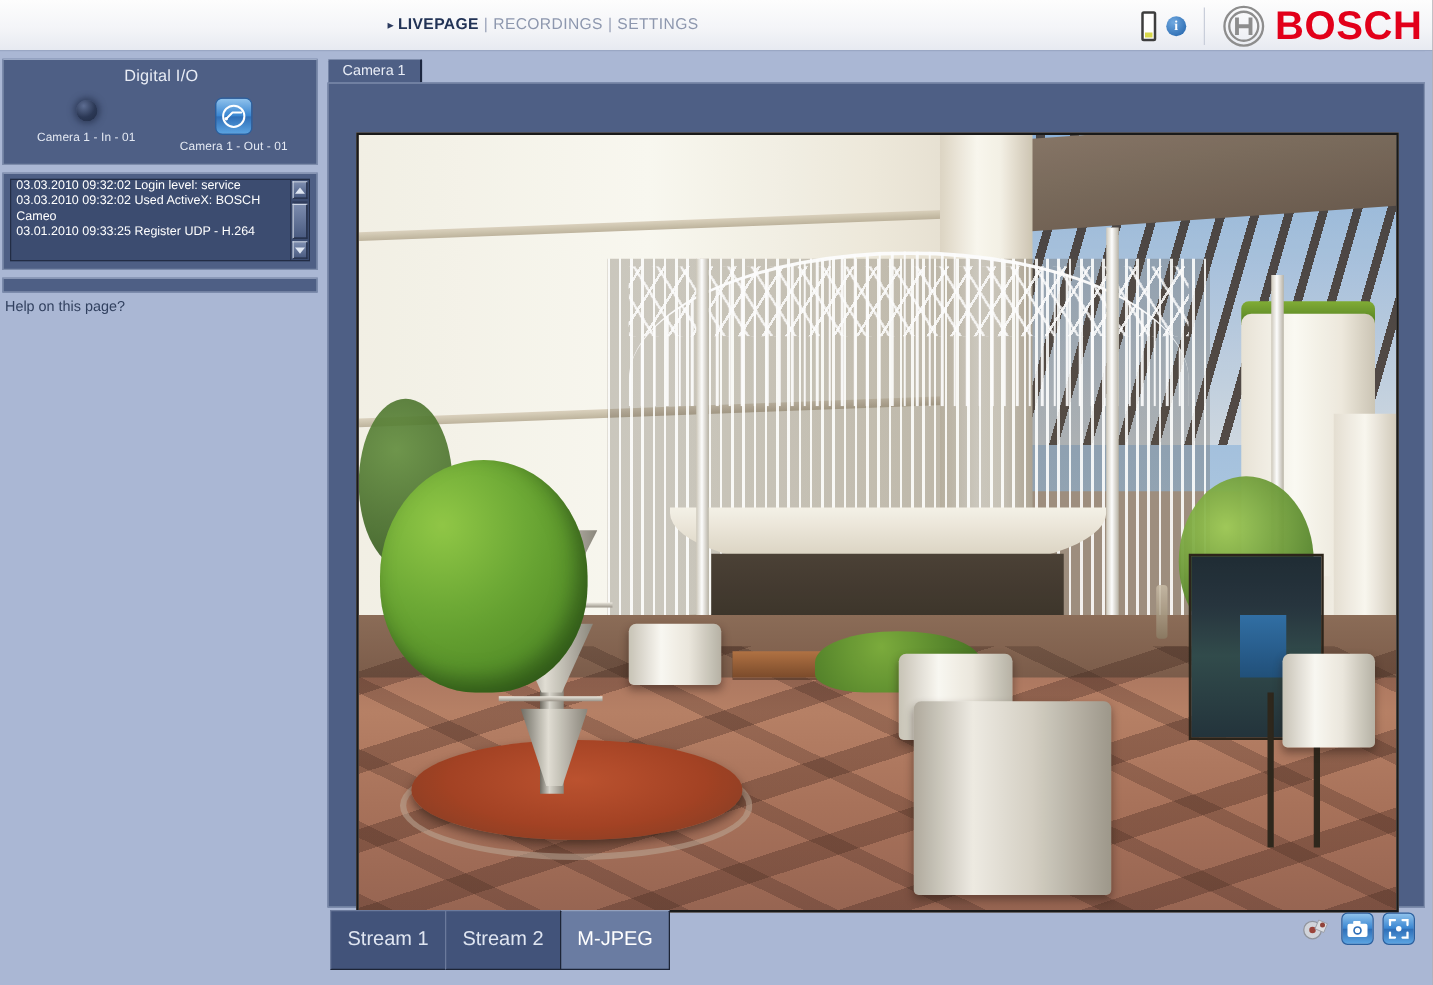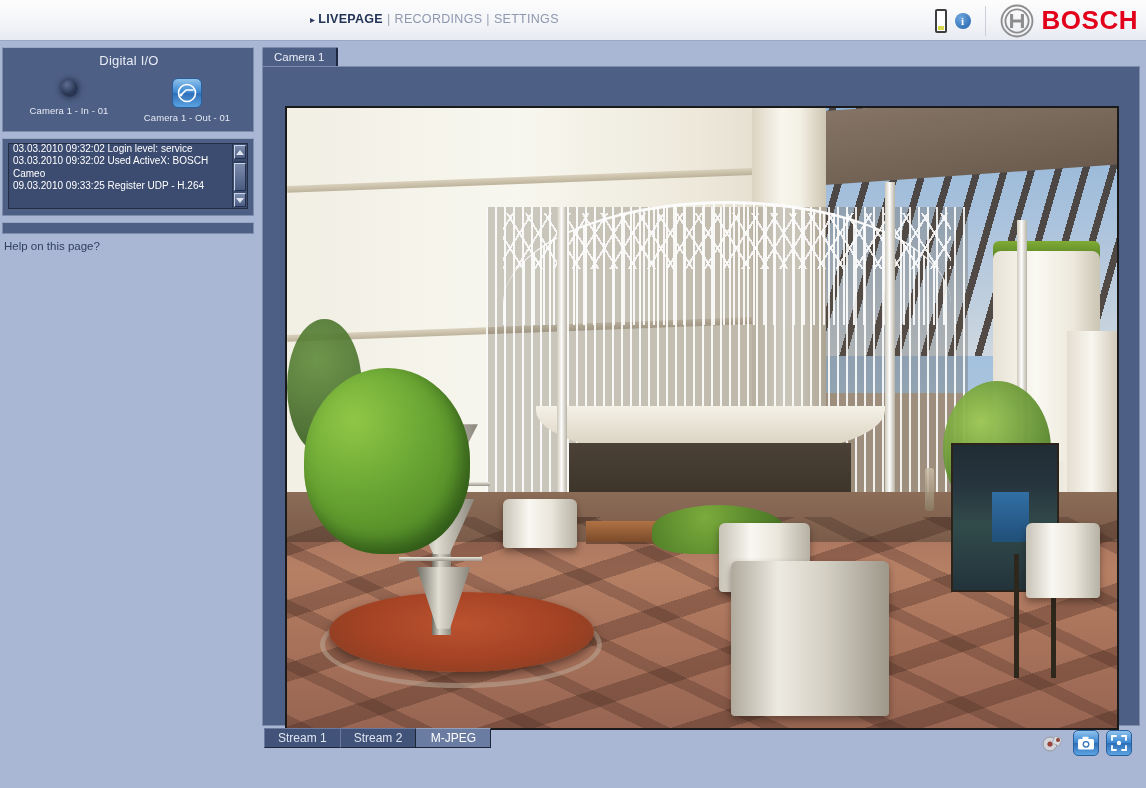--- a/index.html
+++ b/index.html
@@ -35,21 +35,21 @@
   .ico-battery { position: relative; width: 12px; height: 24px;
     border: 2px solid #3e3e3e; border-radius: 2px; background: #fff; }
   .ico-battery::after { content:""; position:absolute; left:1px; right:1px; bottom:1px;
     height:4px; background:#d8d84a; }
   .ico-info { width: 16px; height: 16px; border-radius: 50%;
     background: radial-gradient(circle at 35% 30%, #6fa8e0, #1d5fa8);
     color: #fff; font-size: 11px; font-weight: bold; line-height: 16px;
     text-align: center; font-family: "Liberation Serif", serif; }
   .hdr-sep { width: 1px; height: 30px; background: #c9ceda; margin: 0 6px; }
   .bosch-mark { width: 34px; height: 34px; }
-  .bosch-word { font-size: 26px; font-weight: bold; color: #e2001a;
+  .bosch-word { font-size: 32px; font-weight: bold; color: #e2001a;
     letter-spacing: .5px; font-family: "Liberation Sans", sans-serif; margin-right:4px; }
 
   
   .sidebar { position: absolute; left: 2px; top: 47px; width: 252px; }
 
   .panel {
     background: #4e5f85;
     border: 1px solid #7d8cab;
     border-top-color: #9aa8c4;
     margin-bottom: 6px;
@@ -324,23 +324,23 @@
     border-radius: 3px;
     opacity:.85;
   }
 
   
   .bottombar {
     position: relative; width: 878px; height: 42px;
   }
   .stabs { position:absolute; left:2px; top:2px; display:flex; }
   .stab {
-    height: 20px; min-width: 76px; padding: 0 13px;
+    height: 48px; min-width: 76px; padding: 0 13px;
     display:flex; align-items:center; justify-content:center;
-    font-size: 12px; color: #dfe5f1;
+    font-size: 16px; color: #dfe5f1;
     background: #42537a; border: 1px solid #1c2436;
     border-top-color:#6b7a9c; border-left-color:#6b7a9c;
     cursor:pointer; margin-right:-1px;
   }
   .stab.active { background: #6a7ca2; color:#ffffff;
     border-color:#1c2436; border-top-color:#93a0bd; }
 
   .vtools { position:absolute; right:8px; top:4px; display:flex; align-items:center; gap:7px; }
   .vt { width:26px; height:26px; border-radius:5px; display:flex; align-items:center; justify-content:center;
     cursor:pointer; }
@@ -398,21 +398,21 @@
           </div>
           <div class="io-label">Camera 1 - Out - 01</div>
         </div>
       </div>
     </div>
 
     <div class="panel log-sys">
       <div class="log-wrap">
         <div class="log-text">03.03.2010 09:32:02 Login level: service
 03.03.2010 09:32:02 Used ActiveX: BOSCH Cameo
-09.03.2010 09:33:25 Register UDP - H.264</div>
+03.01.2010 09:33:25 Register UDP - H.264</div>
         <div class="sbar">
           <div class="sb-btn">
               <i class="tri tri-up"></i>
             </div>
           <div class="sb-track">
               <div class="sb-thumb"></div>
             </div>
           <div class="sb-btn">
               <i class="tri tri-dn"></i>
             </div>

